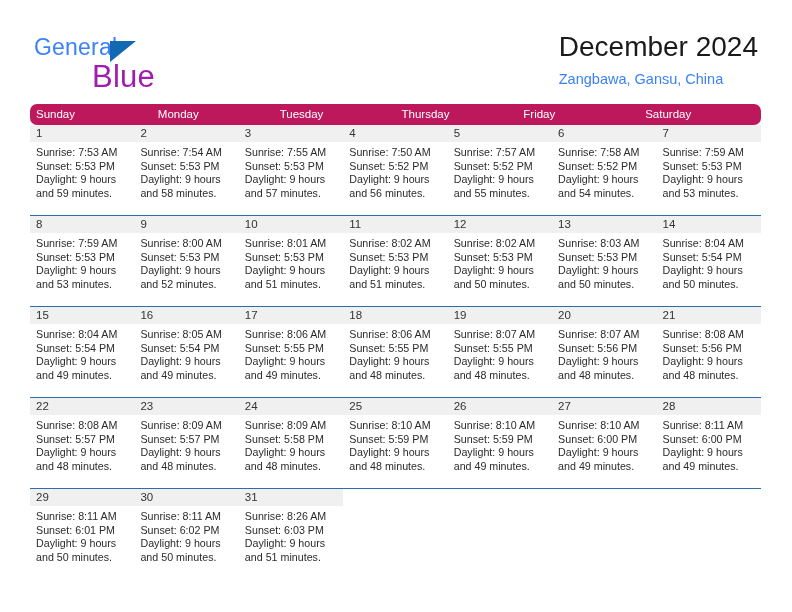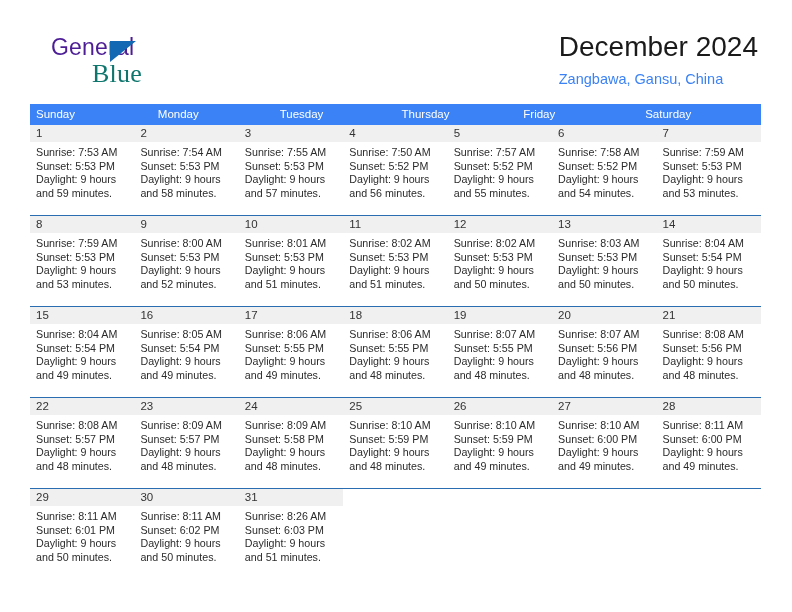--- a/index.html
+++ b/index.html
@@ -31,44 +31,44 @@
   }
   .logo {
     position: absolute;
     left: 34px;
     top: 34px;
     width: 180px;
     height: 56px;
   }
   .logo-general {
     position: absolute;
-    left: 17px;
+    left: 0;
     top: 0;
     font-size: 23px;
     letter-spacing: 0.2px;
-    color: #4c1d95;
+    color: #3b82f6;
     font-family: "Liberation Sans", sans-serif;
   }
   .logo-triangle {
     position: absolute;
     left: 76px;
     top: 7px;
     width: 0;
     height: 0;
     border-left: 26px solid #1268b3;
     border-bottom: 21px solid transparent;
   }
   .logo-blue {
     position: absolute;
     left: 58px;
     top: 25px;
-    font-size: 26px;
+    font-size: 31px;
     letter-spacing: 0.2px;
-    color: #0f766e;
-    font-family: Liberation Serif, serif;
+    color: #a21caf;
+    font-family: Liberation Sans, sans-serif;
   }
   .title-block {
     position: absolute;
     right: 34px;
     top: 30px;
     text-align: left;
   }
   .cal-title {
     font-size: 28px;
     color: #1a1a1a;
@@ -86,22 +86,23 @@
 
   
   .calendar {
     position: absolute;
     left: 30px;
     top: 104px;
     width: 731px;
   }
   .weekday-row {
     display: flex;
-    background: #3b82f6;
+    background: #be185d;
     height: 21px;
+    border-radius: 7px;
   }
   .weekday {
     flex: 1 1 0;
     color: #ffffff;
     font-size: 11.5px;
     line-height: 21px;
     padding-left: 6px;
     box-sizing: border-box;
     white-space: nowrap;
     overflow: hidden;

